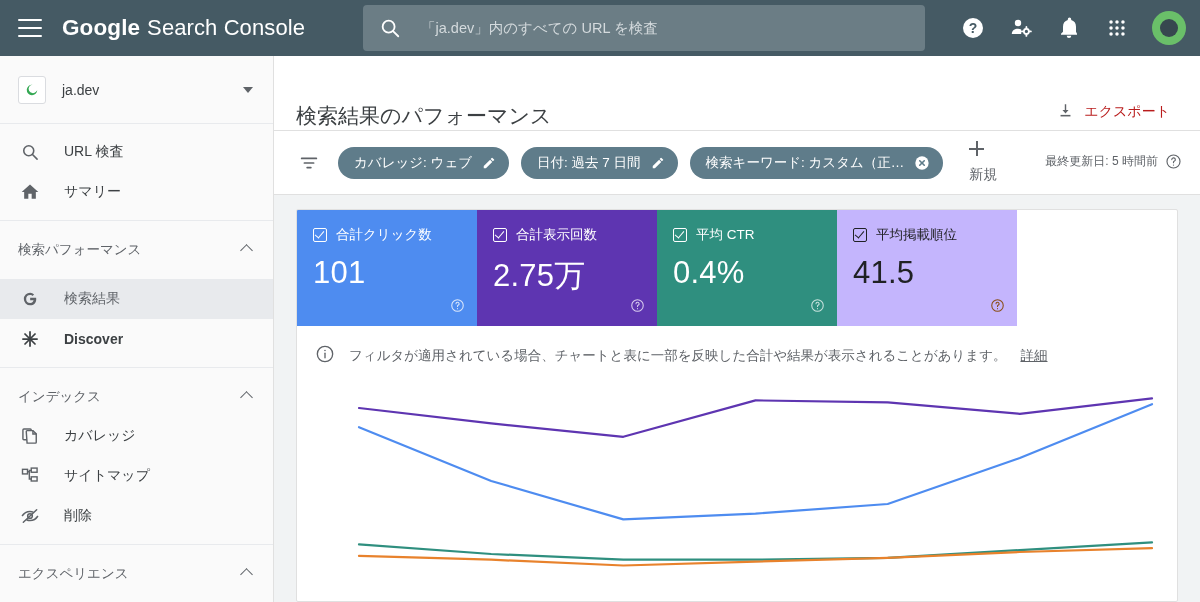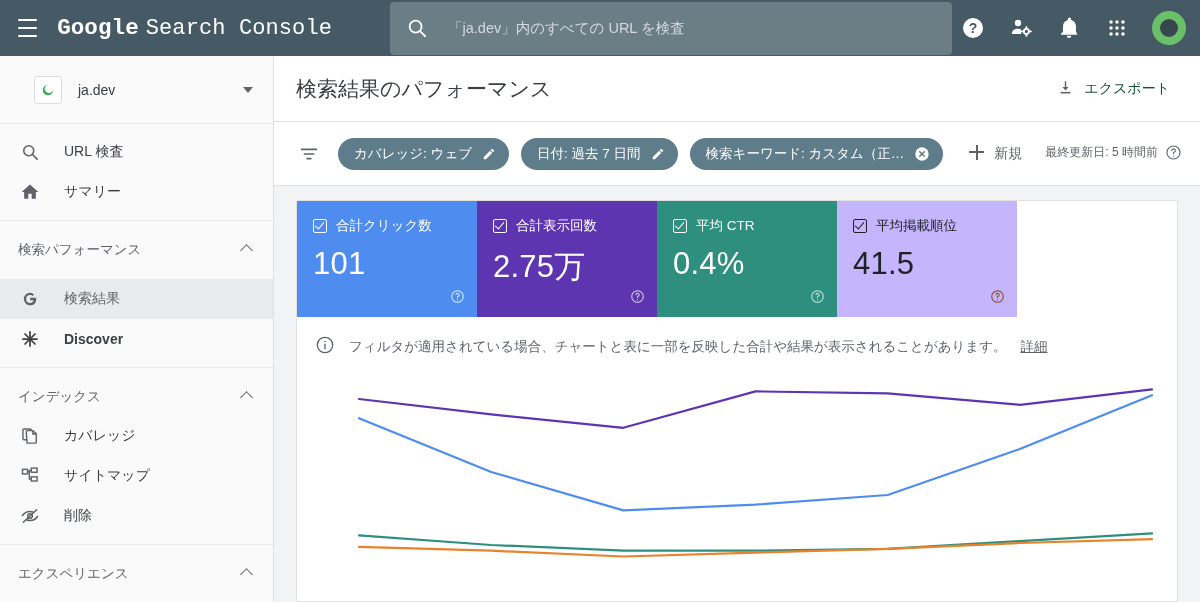--- a/index.html
+++ b/index.html
@@ -18,26 +18,26 @@
   .topbar {
     height: 56px; background: #455a64;
     display: flex; align-items: center;
     padding: 0 14px 0 18px;
     position: relative; z-index: 20;
   }
   .hamburger { width: 24px; height: 18px; display: flex; flex-direction: column;
     justify-content: space-between; cursor: pointer; margin-right: 20px; }
   .hamburger span { display: block; height: 2px; background: #ffffff; border-radius: 1px; }
   .brand { display: flex; align-items: center; white-space: nowrap;
-    color: #ffffff; font-size: 22px; letter-spacing: .1px; font-family: Liberation Mono, monospace; }
+    color: #ffffff; font-size: 22px; letter-spacing: .1px; }
   .brand .g { font-weight: 700; margin-right: 7px; font-size: 22.5px; }
   .brand .sc { font-weight: 400; }
   .searchwrap { flex: 0 0 auto; margin-left: 58px; }
   .searchbox {
-    width: 562px; height: 53px; background: #6b7d85; border-radius: 4px;
+    width: 562px; height: 46px; background: #6b7d85; border-radius: 4px;
     display: flex; align-items: center; padding: 0 16px; cursor: text;
   }
   .searchbox .sicon { margin-right: 20px; display: flex; }
   .searchbox .sph { color: #d4dadd; font-size: 14.5px; white-space: nowrap; }
   .topright { margin-left: auto; display: flex; align-items: center; gap: 6px; }
   .ticon { width: 42px; height: 42px; display: flex; align-items: center;
     justify-content: center; border-radius: 50%; cursor: pointer; }
   .avatar { width: 34px; height: 34px; border-radius: 50%;
     background: #6abf69; display: flex; align-items: center; justify-content: center;
     margin-left: 8px; cursor: pointer; }
@@ -46,21 +46,21 @@
   
   .body { display: flex; height: 546px; }
 
   
   .sidebar {
     width: 274px; flex: 0 0 274px; background: #fafafa;
     border-right: 1px solid #e0e0e0; overflow: hidden;
     font-size: 14px;
   }
   .prop {
-    height: 68px; display: flex; align-items: center; padding: 0 14px 0 34px;
+    height: 68px; display: flex; align-items: center; padding: 0 14px 0 18px;
     border-bottom: 1px solid #e8eaed; cursor: pointer;
   }
   .prop-ico {
     width: 28px; height: 28px; border: 1px solid #dadce0; border-radius: 3px;
     background: #fff; display: flex; align-items: center; justify-content: center;
     margin-right: 16px; flex: 0 0 28px;
   }
   .prop-name { font-size: 14px; color: #3c4043; flex: 1; }
   .caret { width: 0; height: 0; border-left: 5px solid transparent;
     border-right: 5px solid transparent; border-top: 6px solid #5f6368; margin-right: 6px; }
@@ -79,44 +79,44 @@
   }
   .navitem .nico { width: 24px; flex: 0 0 24px; margin-right: 22px;
     display: flex; align-items: center; justify-content: center; }
   .navitem.active { background: #e8eaed; margin-top: 10px; }
   .navitem.active .nlabel { color: #5f6368; }
 
   
   .main { flex: 1; background: #fff; display: flex; flex-direction: column;
     overflow: hidden; }
   .pagehead {
-    height: 66px; display: flex; align-items: center; padding: 0 16px 0 22px;
+    height: 75px; display: flex; align-items: flex-end; padding: 0 16px 0 22px;
     border-bottom: 1px solid #e0e0e0;
   }
   .page-title { font-size: 21px; color: #3c4043; font-weight: 400; }
   .export-btn {
     margin-left: auto; display: flex; align-items: center; gap: 10px;
     padding: 8px 14px; border-radius: 4px; cursor: pointer;
-    color: #14532d; font-size: 14px; background: #fff;
+    color: #b91c1c; font-size: 14px; background: #fff;
   }
 
   .filterbar {
     height: 64px; display: flex; align-items: center; padding: 0 18px 0 24px;
     background: #fff; border-bottom: 1px solid #e0e0e0; gap: 12px;
   }
   .filter-icon { display: flex; align-items: center; margin-right: 6px; cursor: pointer; }
   .chip {
     height: 32px; border-radius: 16px; background: #5f7c8a;
     color: #fff; font-size: 13.5px; display: flex; align-items: center;
     padding: 0 13px 0 16px; gap: 10px; cursor: pointer; white-space: nowrap;
   }
   .chip .pencil, .chip .xmark { display: flex; align-items: center; }
   .newfilter {
     display: flex; align-items: flex-start; gap: 10px; margin-left: 14px;
-    color: #5f6368; font-size: 14px; cursor: pointer;
+    color: #5f6368; font-size: 14px; cursor: pointer; flex-direction: column;
   }
   .plus { position: relative; width: 15px; height: 15px; }
   .plus::before, .plus::after { content: ""; position: absolute; background: #5f6368; }
   .plus::before { left: 0; top: 6.5px; width: 15px; height: 2px; }
   .plus::after { top: 0; left: 6.5px; height: 15px; width: 2px; }
   .updated { margin-left: auto; display: flex; gap: 7px;
     color: #5f6368; font-size: 12px; white-space: nowrap; }
 
   .content { flex: 1; background: #f1f3f4; padding: 14px 22px 0 22px; overflow: hidden; }
   .card { background: #fff; border: 1px solid #e0e0e0; border-radius: 2px;

